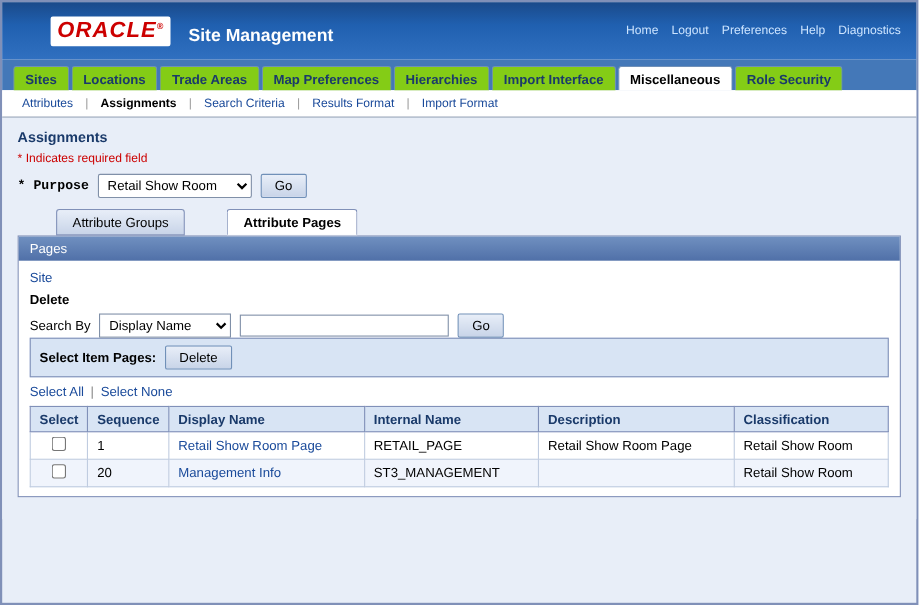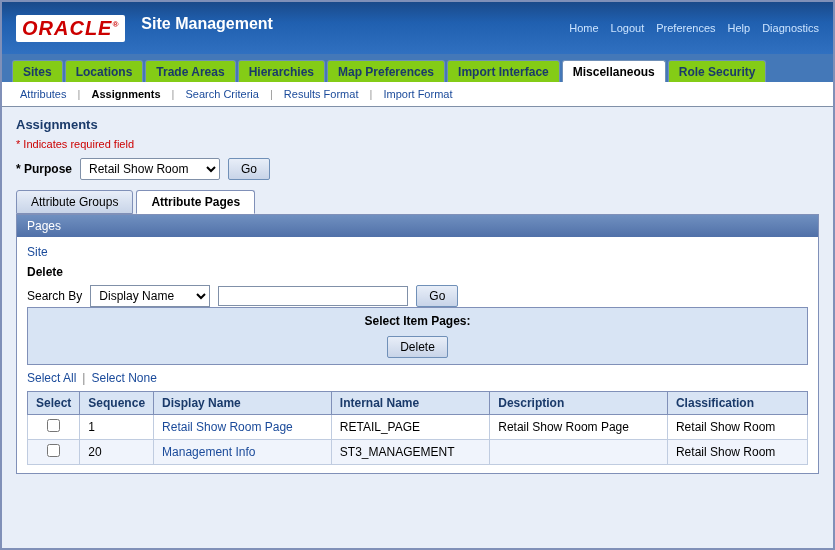--- a/index.html
+++ b/index.html
@@ -15,22 +15,23 @@
     .header {
       background: linear-gradient(180deg, #1a4a8a 0%, #2060b0 40%, #3070c0 100%);
       padding: 8px 14px;
       display: flex;
       align-items: center;
       justify-content: space-between;
       height: 52px;
     }
     .header-left {
       display: flex;
-      align-items: flex-start;
+      align-items: flex-end;
       gap: 16px;
+      margin-left: 30px;
     }
     .oracle-logo {
       color: #e00;
       font-size: 20px;
       font-weight: bold;
       font-style: italic;
       background: white;
       padding: 2px 6px;
       border-radius: 2px;
       letter-spacing: 1px;
@@ -130,20 +131,21 @@
 
     .purpose-row {
       display: flex;
       align-items: center;
       gap: 8px;
       margin-bottom: 10px;
     }
     .purpose-label {
       font-size: 12px;
       font-weight: bold;
+      font-family: Liberation Mono, monospace;
     }
     .purpose-select {
       font-size: 12px;
       padding: 2px 4px;
       border: 1px solid #8090a8;
       background: white;
       border-radius: 2px;
       width: 140px;
     }
     .go-button {
@@ -161,20 +163,21 @@
       gap: 3px;
       margin-bottom: 0;
     }
     .attr-tab {
       background: linear-gradient(180deg, #e8eef8 0%, #c8d4e8 100%);
       border: 1px solid #8090b8;
       padding: 4px 14px;
       font-size: 12px;
       cursor: pointer;
       border-radius: 3px 3px 0 0;
+      margin-left: 35px;
     }
     .attr-tab.active {
       background: white;
       border-bottom: 1px solid white;
       font-weight: bold;
     }
 
     
     .panel {
       background: white;
@@ -242,21 +245,20 @@
 
     
     .select-pages-row {
       display: flex;
       align-items: center;
       gap: 8px;
       margin-bottom: 6px;
       padding: 6px 8px;
       background: #d8e4f4;
       border: 1px solid #8090b8;
-      flex-direction: column;
     }
     .select-pages-label {
       font-weight: bold;
       font-size: 12px;
     }
     .delete-button {
       background: linear-gradient(180deg, #e8eef8 0%, #c8d4e8 100%);
       border: 1px solid #7090b8;
       padding: 3px 12px;
       font-size: 12px;
@@ -332,22 +334,22 @@
       <a class="header-link">Preferences</a>
       <a class="header-link">Help</a>
       <a class="header-link">Diagnostics</a>
     </div>
   </div>
 
   <div class="main-tabs">
     <div class="main-tab">Sites</div>
     <div class="main-tab">Locations</div>
     <div class="main-tab">Trade Areas</div>
+    <div class="main-tab">Map Preferences</div>
     <div class="main-tab">Hierarchies</div>
-    <div class="main-tab">Map Preferences</div>
     <div class="main-tab">Import Interface</div>
     <div class="main-tab active">Miscellaneous</div>
     <div class="main-tab">Role Security</div>
   </div>
 
   <div class="sub-tabs">
     <a class="sub-tab">Attributes</a>
     <span class="sub-divider">&nbsp;|&nbsp;</span>
     <a class="sub-tab active">Assignments</a>
     <span class="sub-divider">&nbsp;|&nbsp;</span>

